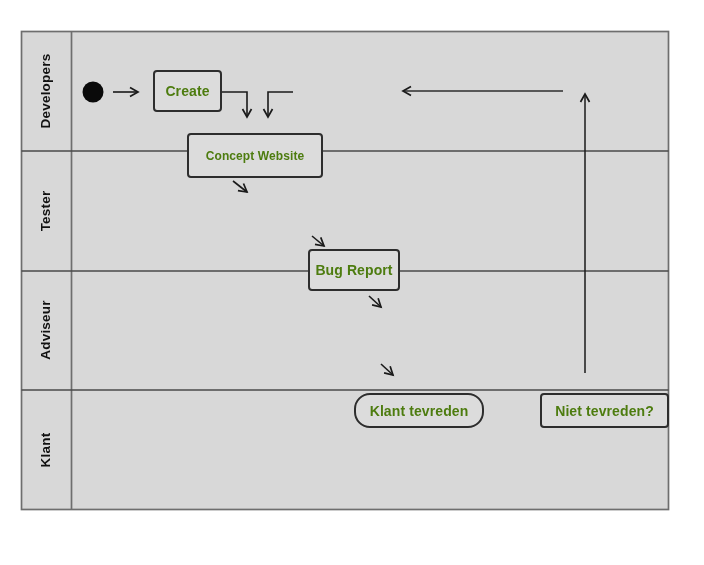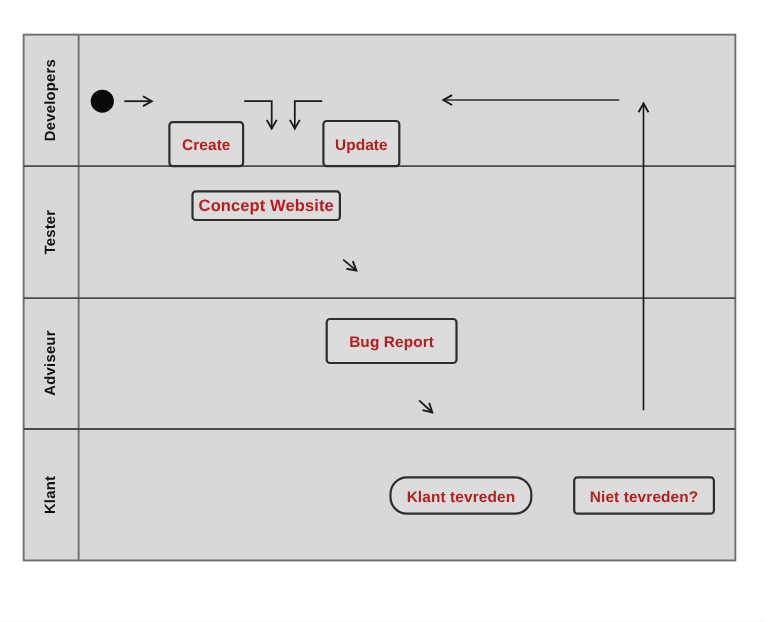--- a/index.html
+++ b/index.html
@@ -4,37 +4,37 @@
 <style>
   html,body{margin:0;padding:0;background:#ffffff;}
   .stage{
     position:relative;width:704px;height:565px;background:#ffffff;
     font-family:"Liberation Sans",sans-serif;overflow:hidden;
   }
   .wires{position:absolute;left:0;top:0;}
   .node{
     position:absolute;display:flex;align-items:center;justify-content:center;
     background:#dcdcdc;border:2px solid #2d2d2d;border-radius:4px;
-    font-weight:700;font-size:14px;color:#b91c1c;box-sizing:border-box;
-    letter-spacing:0.1px;white-space:nowrap;margin-top:40px;
+    font-weight:700;font-size:14px;color:#4d7c0f;box-sizing:border-box;
+    letter-spacing:0.1px;white-space:nowrap;
   }
   .lane-label{
     position:absolute;width:120px;height:20px;line-height:20px;
     text-align:center;font-weight:700;font-size:13.5px;color:#111;
     transform:rotate(-90deg);letter-spacing:0.2px;
   }
   
   #n-create{left:153px;top:70px;width:69px;height:42px;}
   #n-update{left:293px;top:69px;width:71px;height:43px;}
-  #n-concept{left:174px;top:133px;width:136px;height:28px;font-size:15px;}
+  #n-concept{left:187px;top:133px;width:136px;height:45px;font-size:12px;}
   #n-test{left:235px;top:195px;width:103px;height:35px;}
-  #n-bug{left:296px;top:249px;width:120px;height:42px;}
+  #n-bug{left:308px;top:249px;width:92px;height:42px;}
   #n-akkoord{left:327px;top:313px;width:103px;height:42px;}
   #n-klant-tevreden{left:354px;top:393px;width:130px;height:35px;border-radius:16px;}
-  #n-niet-tevreden{left:521px;top:393px;width:129px;height:35px;}
+  #n-niet-tevreden{left:540px;top:393px;width:129px;height:35px;}
   
   #lane-developers{left:-14px;top:81px;}
   #lane-tester{left:-14px;top:201px;}
   #lane-adviseur{left:-14px;top:320px;}
   #lane-klant{left:-14px;top:440px;}
 </style>
 </head>
 <body>
 
 <div class="stage">
@@ -66,19 +66,18 @@
     <path d="M585,373 V94" fill="none" stroke="#1a1a1a" stroke-width="1.5" marker-end="url(#ah)"></path>
     <path d="M563,91 H403" fill="none" stroke="#2e2e2e" stroke-width="1.4" marker-end="url(#ah)"></path>
   </svg>
 
   <div class="lane-label" id="lane-developers">Developers</div>
   <div class="lane-label" id="lane-tester">Tester</div>
   <div class="lane-label" id="lane-adviseur">Adviseur</div>
   <div class="lane-label" id="lane-klant">Klant</div>
 
   <div class="node" id="n-create">Create</div>
-  <div class="node" id="n-update">Update</div>
   <div class="node" id="n-concept">Concept Website</div>
   <div class="node" id="n-bug">Bug Report</div>
   <div class="node" id="n-klant-tevreden">Klant tevreden</div>
   <div class="node" id="n-niet-tevreden">Niet tevreden?</div>
 
 </div>
 
 </body></html>

